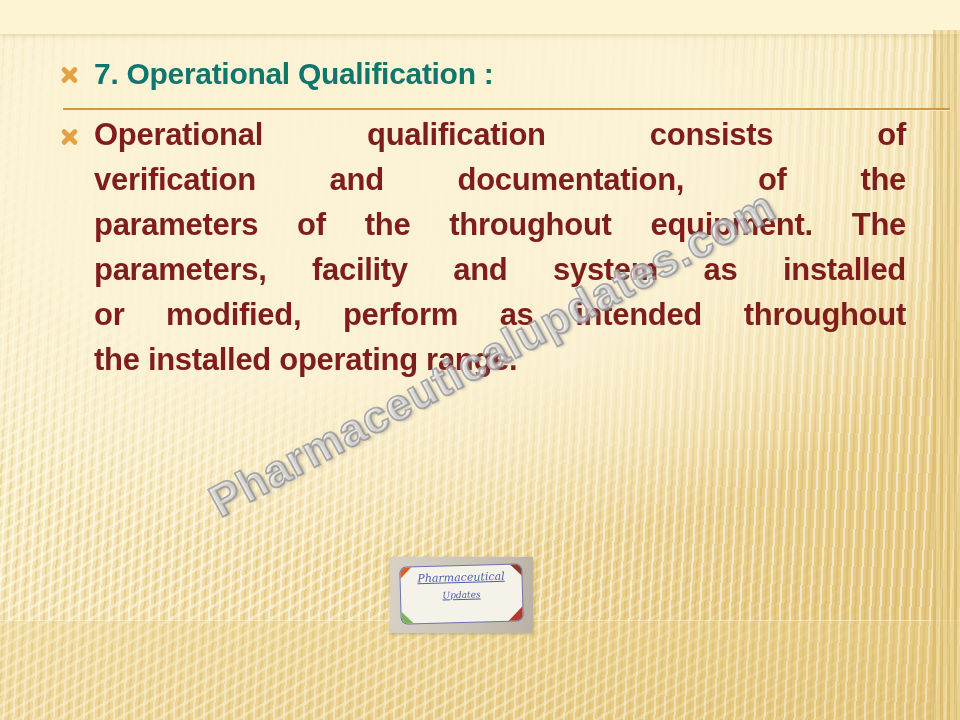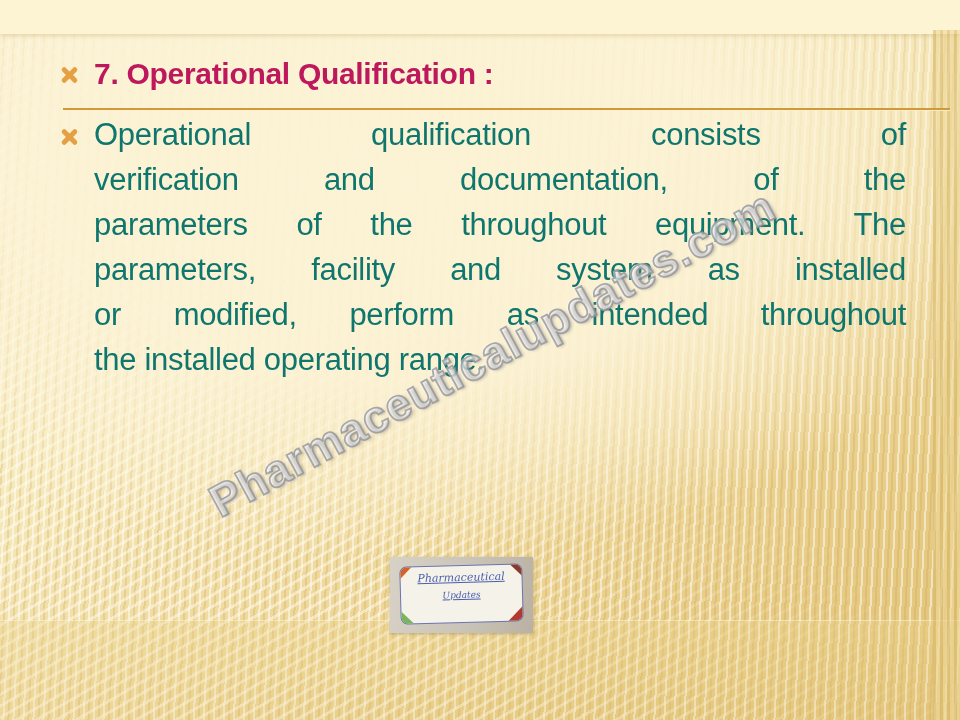--- a/index.html
+++ b/index.html
@@ -36,28 +36,28 @@
 
   .x-icon { position:absolute; width:18px; height:18px; }
   .x-icon i { position:absolute; left:7px; top:-1px; width:5px; height:20px;
     background:#e5a044; border-radius:2.5px; display:block; }
   .x-icon i.b1 { transform:rotate(45deg); }
   .x-icon i.b2 { transform:rotate(-45deg); }
   .bullet-title { left:60px; top:66px; }
   .bullet-body  { left:60px; top:128px; }
 
   .title { position:absolute; left:94px; top:57px; white-space:nowrap;
-    font-size:30px; font-weight:bold; letter-spacing:-0.3px; color:#be185d; }
+    font-size:30px; font-weight:bold; letter-spacing:-0.3px; color:#0f766e; }
 
   .rule { position:absolute; left:63px; top:108px; width:887px; height:2px;
     background:#cf9a3e; box-shadow:0 1px 0 rgba(255,240,200,0.8); }
 
   .body-text { position:absolute; left:94px; top:112px; width:812px;
-    font-size:31px; font-weight:normal; letter-spacing:-0.3px; line-height:45px;
-    color:#0f766e; }
+    font-size:31px; font-weight:bold; letter-spacing:-0.3px; line-height:45px;
+    color:#7f1d1d; }
   .body-text .line { text-align:justify; text-align-last:justify; }
   .body-text .line.last { text-align-last:left; }
 
   
   .watermark { position:absolute; left:213px; top:478px; z-index:20; height:54px; line-height:54px;
     white-space:nowrap; transform-origin:0 50%; transform:rotate(-28.4deg);
     font-size:45px; font-weight:bold; letter-spacing:1px;
     color:rgba(255,255,255,0.22);
     -webkit-text-stroke:1.8px rgba(148,148,152,0.8);
     text-shadow:2px 2px 3px rgba(125,125,130,0.45), -1px -1px 1px rgba(255,255,255,0.65); }

